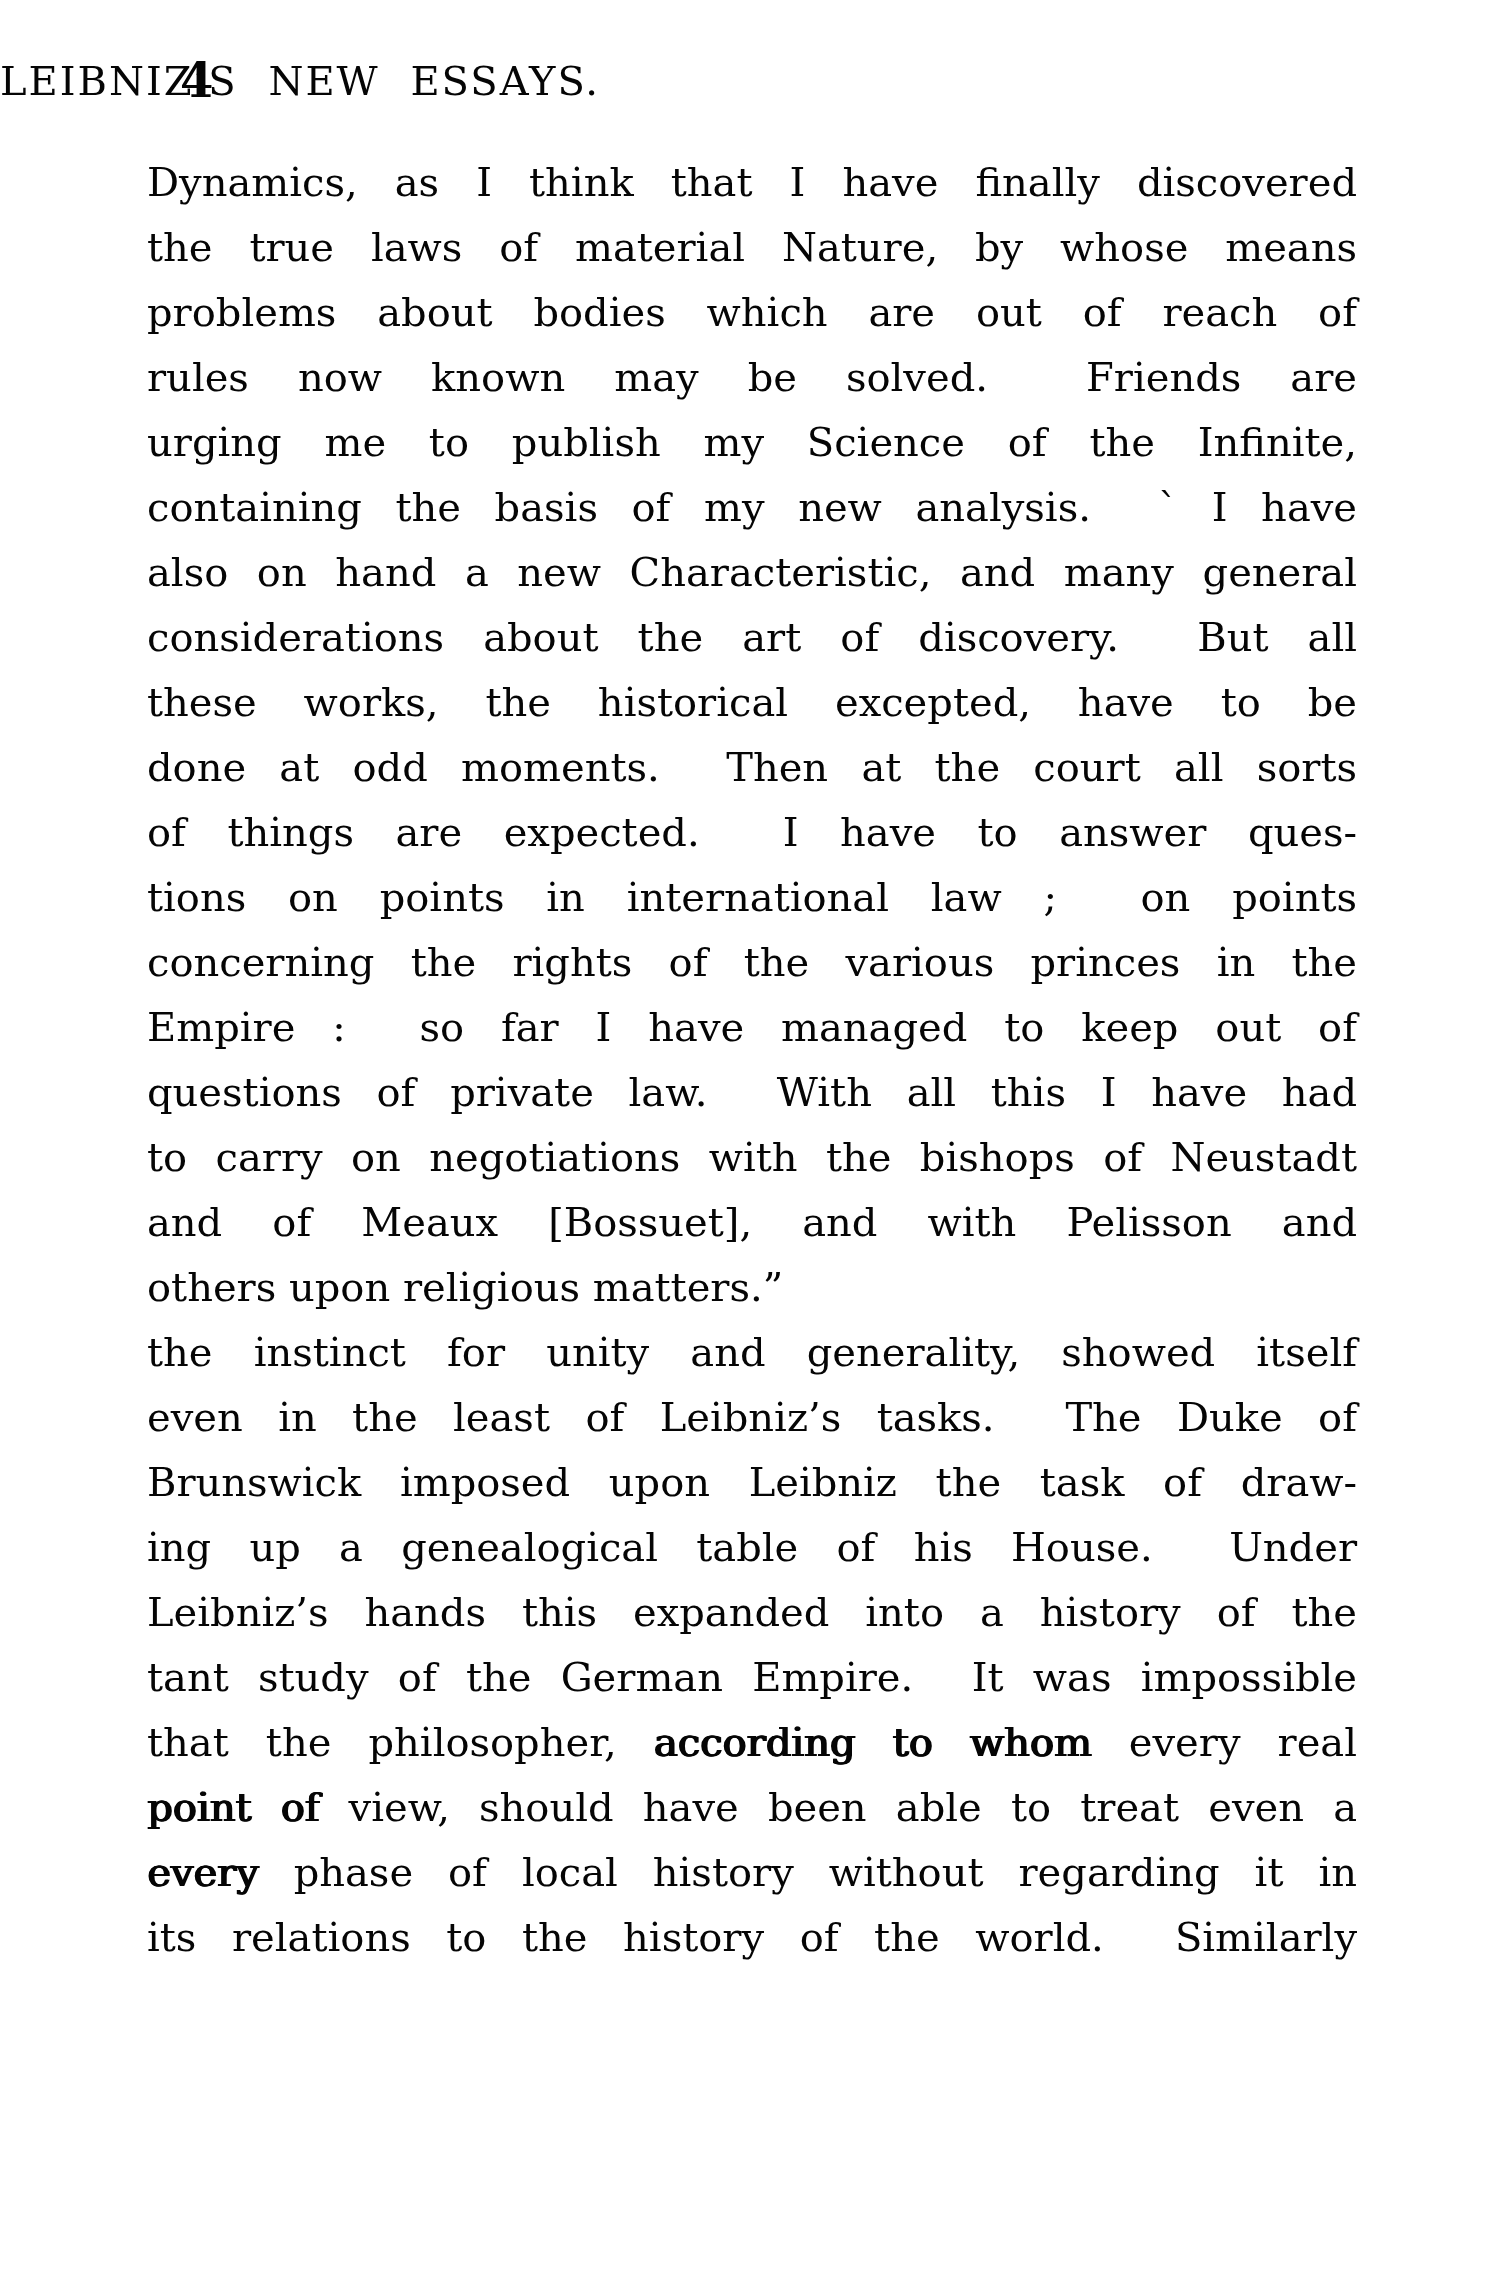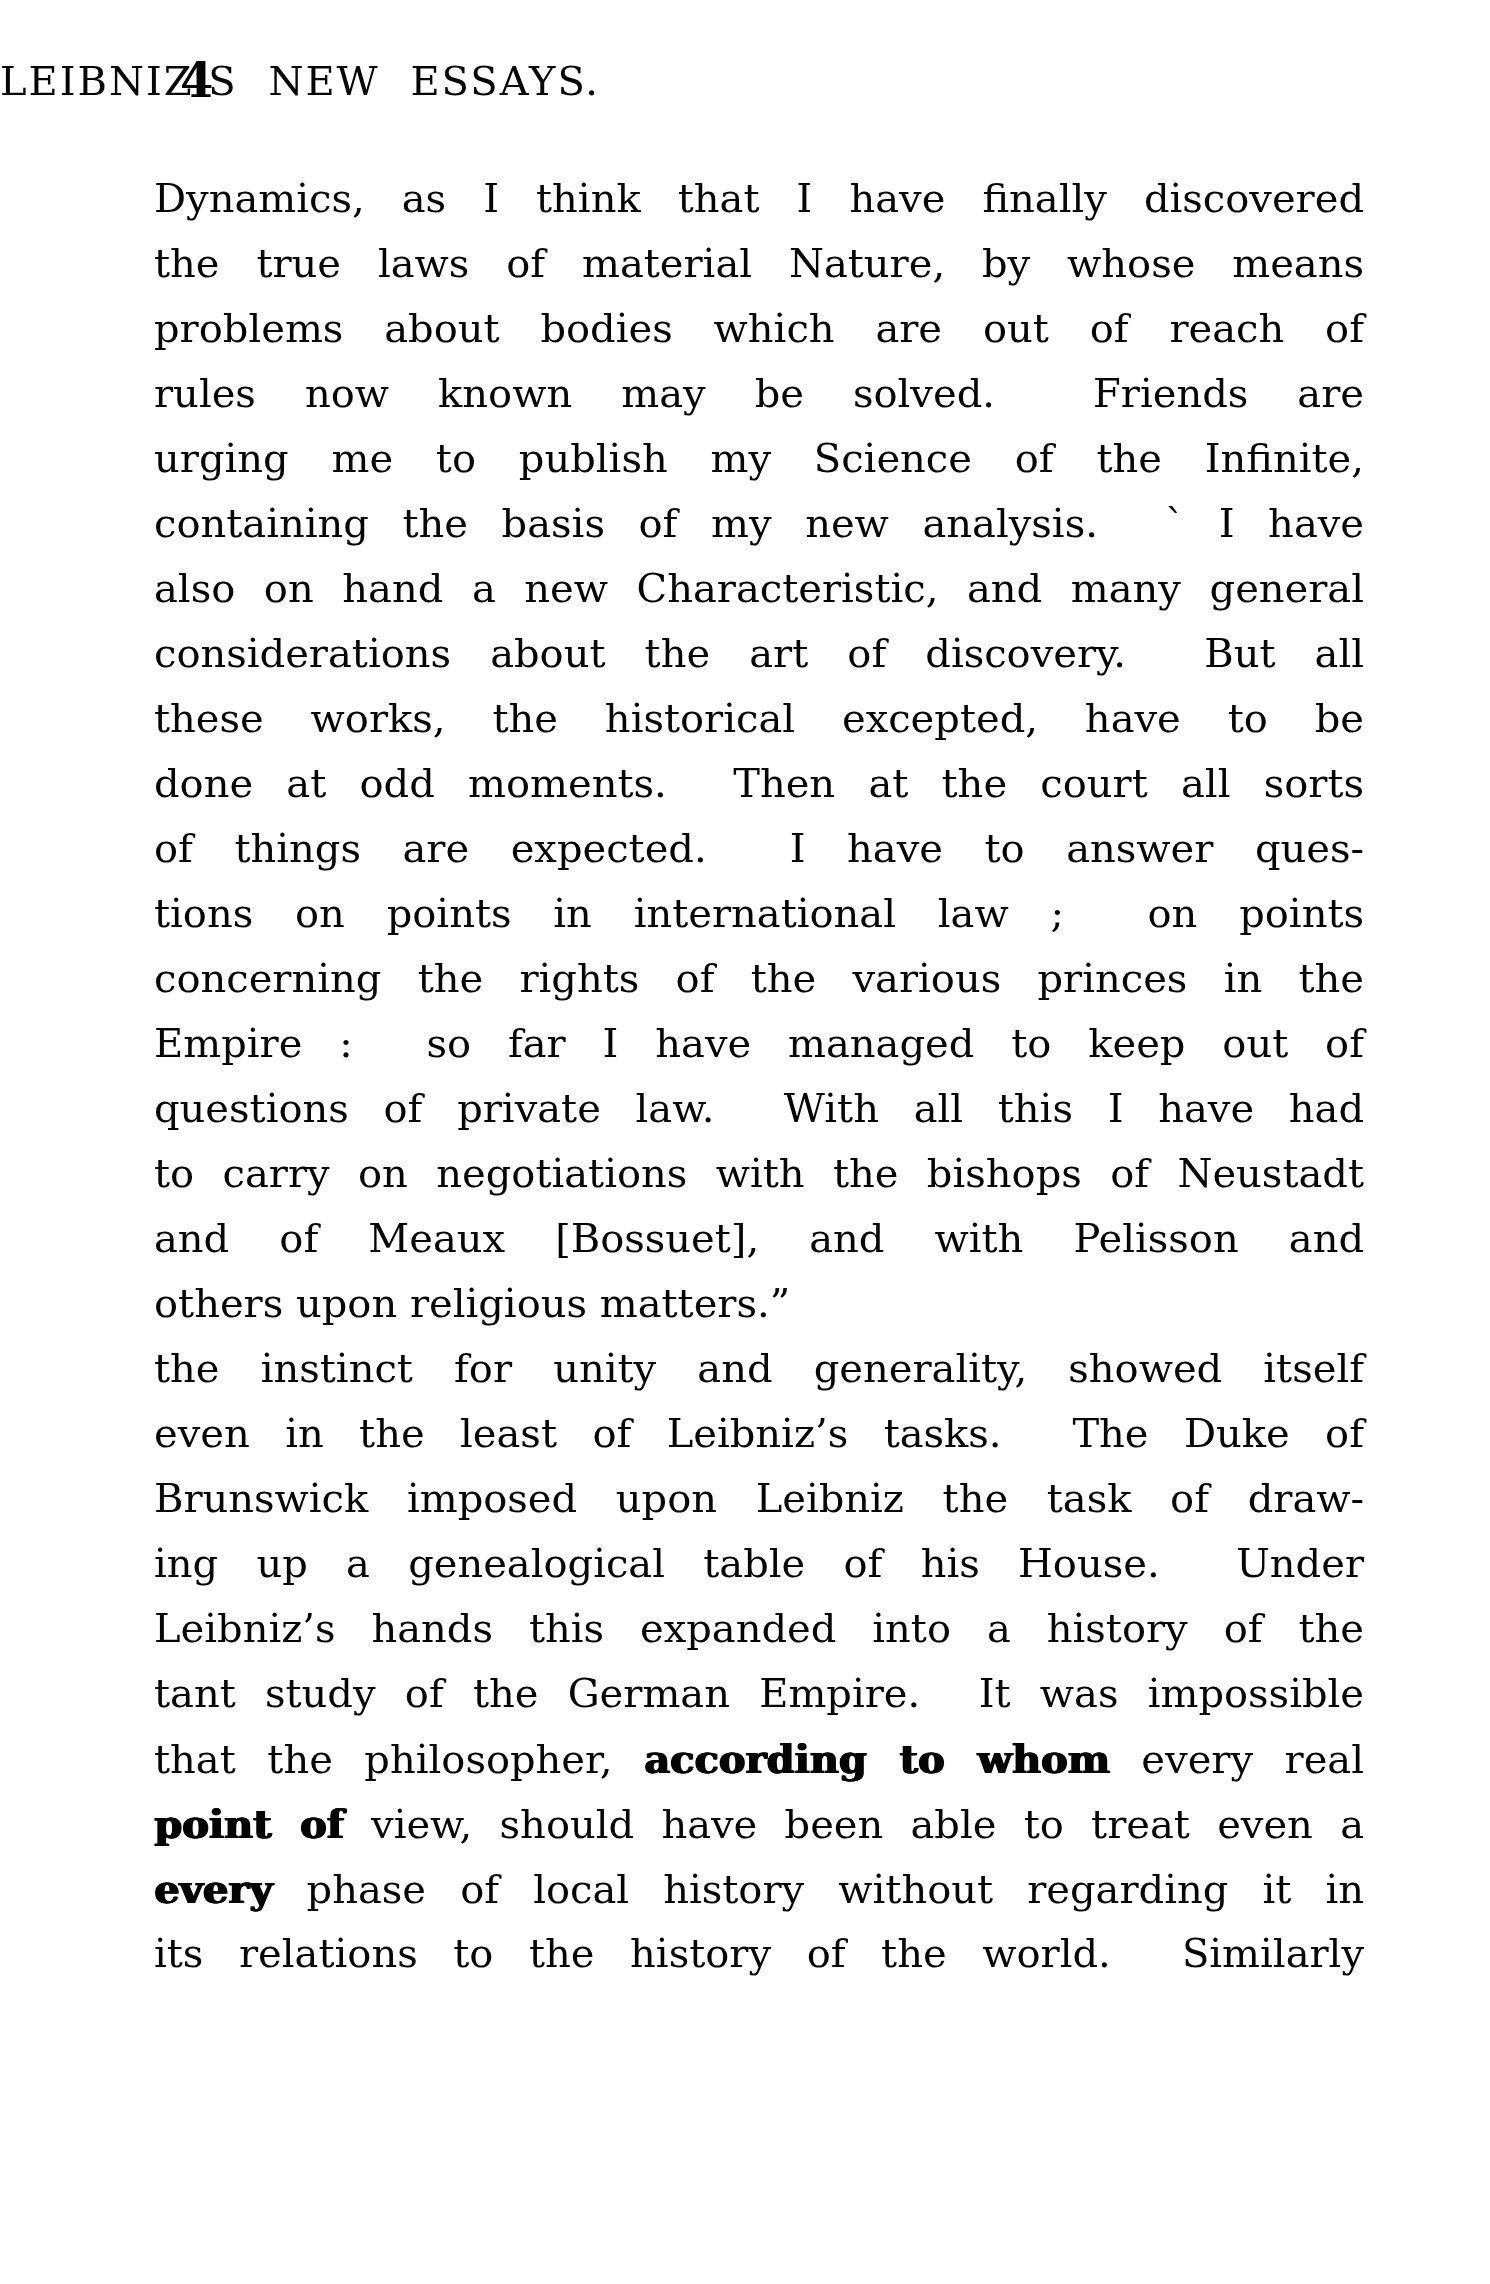--- a/index.html
+++ b/index.html
@@ -27,38 +27,37 @@
     top: 58px;
     width: 100%;
     font-size: 40px;
     letter-spacing: 2px;
     word-spacing: 16px;
     font-weight: 400;
   }
   .page-body {
     position: absolute;
     left: 147px;
-    top: 166px;
+    top: 150px;
     width: 1210px;
-    margin-left: 7px;
   }
   .line {
     font-size: 40px;
     line-height: 65px;
     height: 65px;
     text-align: justify;
     text-justify: inter-word;
     text-align-last: justify;
     white-space: normal;
   }
   .line.flush-last { text-align-last: left; }
   .line.indent { padding-left: 48px; }
   .seg-bold { font-weight: 400; }
   .seg-heavy {
-    font-weight: 700;
+    font-weight: 400;
     text-shadow: 1.2px 0 0 currentColor, -0.6px 0 0 currentColor;
   }
 </style>
 </head>
 <body>
 
 <div class="page-header">
   <span class="page-number">4</span>
   <span class="running-title">LEIBNIZ’S NEW ESSAYS.</span>
 </div>

